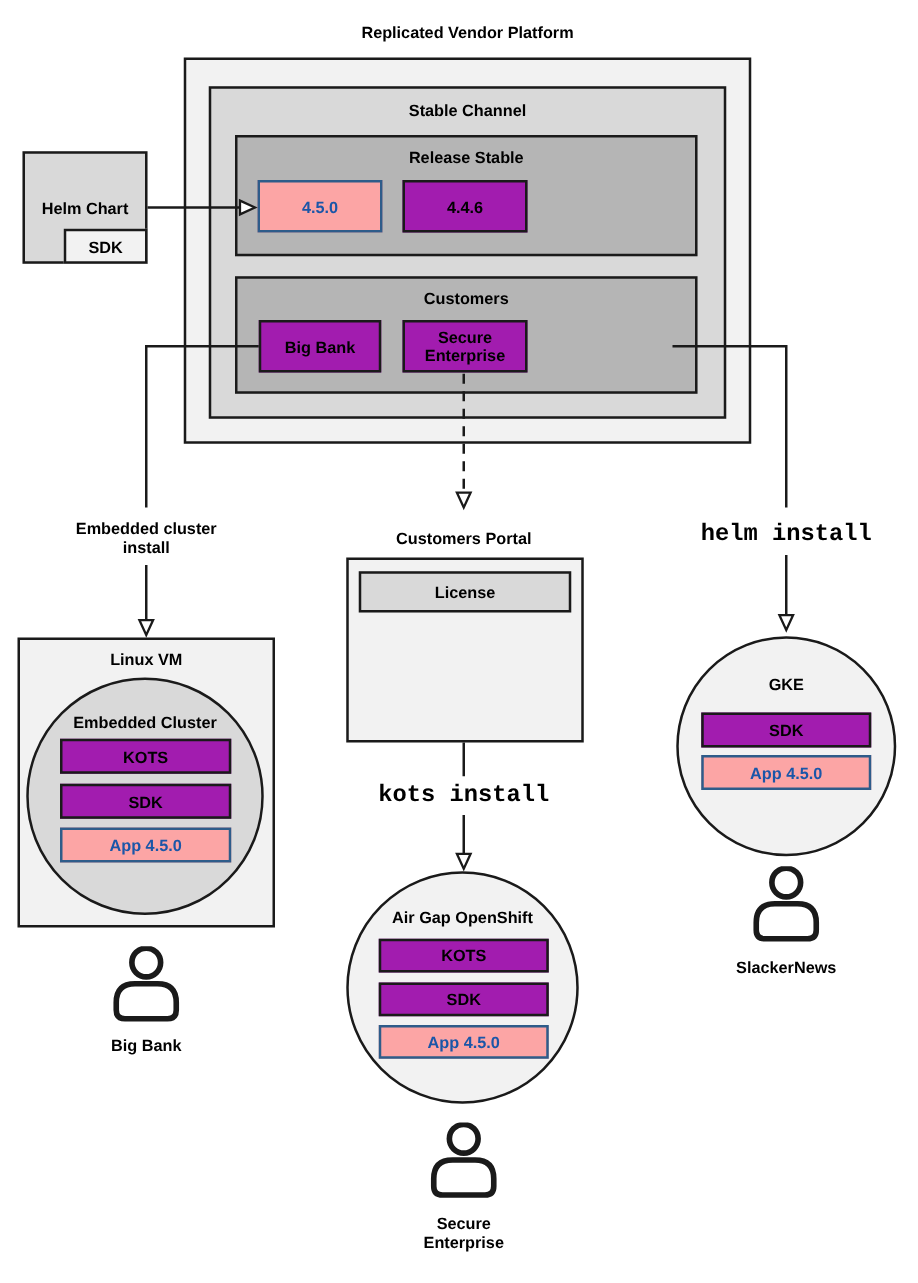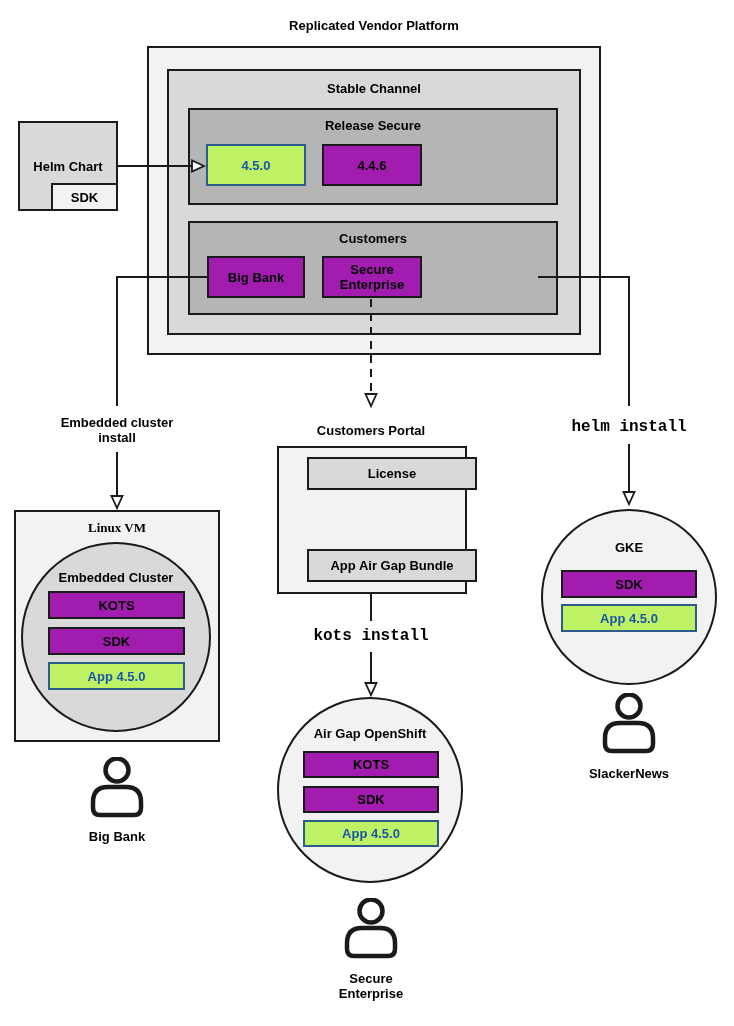--- a/index.html
+++ b/index.html
@@ -10,77 +10,76 @@
   .box{position:absolute;border:2px solid #1a1a1a;box-sizing:border-box;}
   .fill-light{background:#f2f2f2;}
   .fill-mid{background:#d9d9d9;}
   .fill-dark{background:#b5b5b5;}
   .circle{position:absolute;border:2px solid #1a1a1a;border-radius:50%;box-sizing:border-box;}
   .chip{
     position:absolute;background:#a21caf;border:2px solid #1a1a1a;box-sizing:border-box;
     display:flex;align-items:center;justify-content:center;text-align:center;
     font-weight:bold;font-size:13px;line-height:15px;
   }
-  .chip.blue{background:#bef264;border-color:#2e5c8a;color:#1a56a8;}
-  .chip.gray{background:#d9d9d9;margin-left:20px;}
+  .chip.blue{background:#fca5a5;border-color:#2e5c8a;color:#1a56a8;}
+  .chip.gray{background:#d9d9d9;}
   .chip.lightgray{background:#f2f2f2;}
   .lbl{
     position:absolute;font-weight:bold;font-size:13px;line-height:15px;
     text-align:center;transform:translateX(-50%);white-space:nowrap;
   }
   .lbl.wrap{white-space:normal;}
-  .mono{font-family:"Liberation Mono","DejaVu Sans Mono",monospace;font-size:16px;}
+  .mono{font-family:"Liberation Mono","DejaVu Sans Mono",monospace;font-size:19px;}
   svg.connectors{position:absolute;left:0;top:0;pointer-events:none;}
   svg.person{position:absolute;transform:translateX(-50%);}
 </style>
 </head>
 <body>
 
 <div id="canvas">
 
   <div class="lbl" style="left:374px;top:18px;">Replicated Vendor Platform</div>
   <div class="box fill-light" style="left:147px;top:46px;width:454px;height:309px;"></div>
 
   <div class="box fill-mid" style="left:167px;top:69px;width:414px;height:266px;"></div>
   <div class="lbl" style="left:374px;top:81px;">Stable Channel</div>
 
   <div class="box fill-dark" style="left:188px;top:108px;width:370px;height:97px;"></div>
-  <div class="lbl" style="left:373px;top:118px;">Release Secure</div>
+  <div class="lbl" style="left:373px;top:118px;">Release Stable</div>
   <div class="chip blue" style="left:206px;top:144px;width:100px;height:42px;">4.5.0</div>
   <div class="chip" style="left:322px;top:144px;width:100px;height:42px;">4.4.6</div>
 
   <div class="box fill-dark" style="left:188px;top:221px;width:370px;height:94px;"></div>
   <div class="lbl" style="left:373px;top:231px;">Customers</div>
   <div class="chip" style="left:207px;top:256px;width:98px;height:42px;">Big Bank</div>
   <div class="chip" style="left:322px;top:256px;width:100px;height:42px;padding:0 6px;">Secure Enterprise</div>
 
   <div class="box fill-mid" style="left:18px;top:121px;width:100px;height:90px;"></div>
   <div class="lbl" style="left:68px;top:159px;">Helm Chart</div>
   <div class="chip lightgray" style="left:51px;top:183px;width:67px;height:28px;">SDK</div>
 
   <div class="lbl wrap" style="left:117px;top:415px;width:130px;">Embedded cluster install</div>
 
   <div class="box fill-light" style="left:14px;top:510px;width:206px;height:232px;"></div>
-  <div class="lbl" style="left:117px;top:520px;font-family:Liberation Serif, serif;">Linux VM</div>
+  <div class="lbl" style="left:117px;top:520px;">Linux VM</div>
   <div class="circle fill-mid" style="left:21px;top:542px;width:190px;height:190px;"></div>
   <div class="lbl" style="left:116px;top:570px;">Embedded Cluster</div>
   <div class="chip" style="left:48px;top:591px;width:137px;height:28px;">KOTS</div>
   <div class="chip" style="left:48px;top:627px;width:137px;height:28px;">SDK</div>
   <div class="chip blue" style="left:48px;top:662px;width:137px;height:28px;">App 4.5.0</div>
 
   <svg class="person" style="left:117px;top:757px;" width="56" height="64" viewBox="0 0 56 64">
     <circle cx="28" cy="13" r="11.5" fill="#fff" stroke="#1a1a1a" stroke-width="4.5"></circle>
     <path d="M4,51 v-6 q0,-15 15,-15 h18 q15,0 15,15 v6 q0,7 -7,7 h-34 q-7,0 -7,-7 z" fill="#fff" stroke="#1a1a1a" stroke-width="4.5" stroke-linejoin="round"></path>
   </svg>
   <div class="lbl" style="left:117px;top:829px;">Big Bank</div>
 
   <div class="lbl" style="left:371px;top:423px;">Customers Portal</div>
   <div class="box fill-light" style="left:277px;top:446px;width:190px;height:148px;"></div>
   <div class="chip gray" style="left:287px;top:457px;width:170px;height:33px;">License</div>
-  <div class="chip gray" style="left:287px;top:549px;width:170px;height:33px;">App Air Gap Bundle</div>
 
   <div class="lbl mono" style="left:371px;top:629px;">kots install</div>
 
   <div class="circle fill-light" style="left:277px;top:697px;width:186px;height:186px;"></div>
   <div class="lbl" style="left:370px;top:726px;">Air Gap OpenShift</div>
   <div class="chip" style="left:303px;top:751px;width:136px;height:27px;">KOTS</div>
   <div class="chip" style="left:303px;top:786px;width:136px;height:27px;">SDK</div>
   <div class="chip blue" style="left:303px;top:820px;width:136px;height:27px;">App 4.5.0</div>
 
   <svg class="person" style="left:371px;top:898px;" width="56" height="64" viewBox="0 0 56 64">

